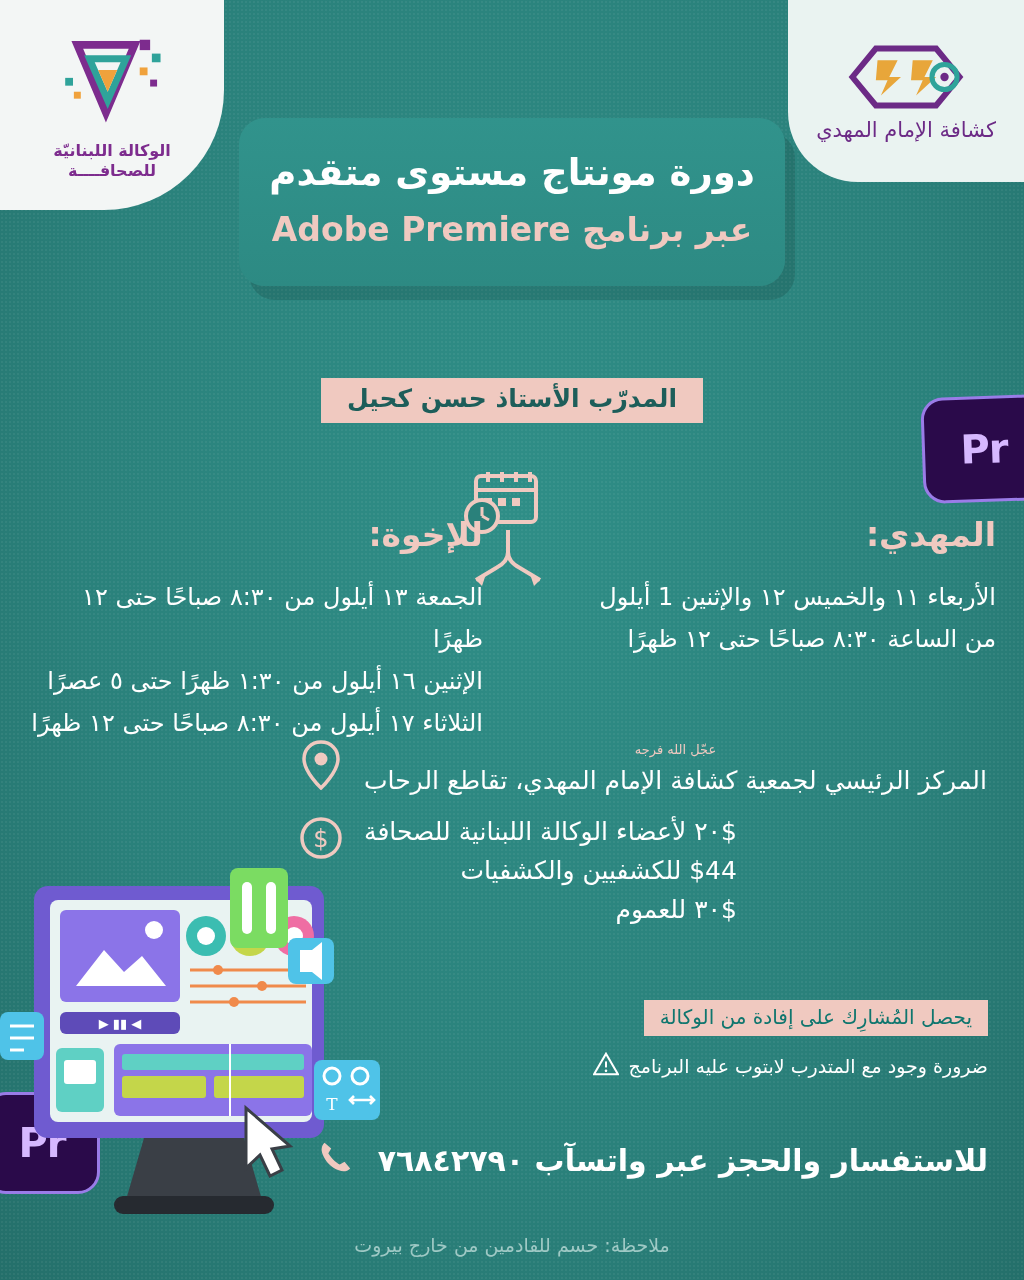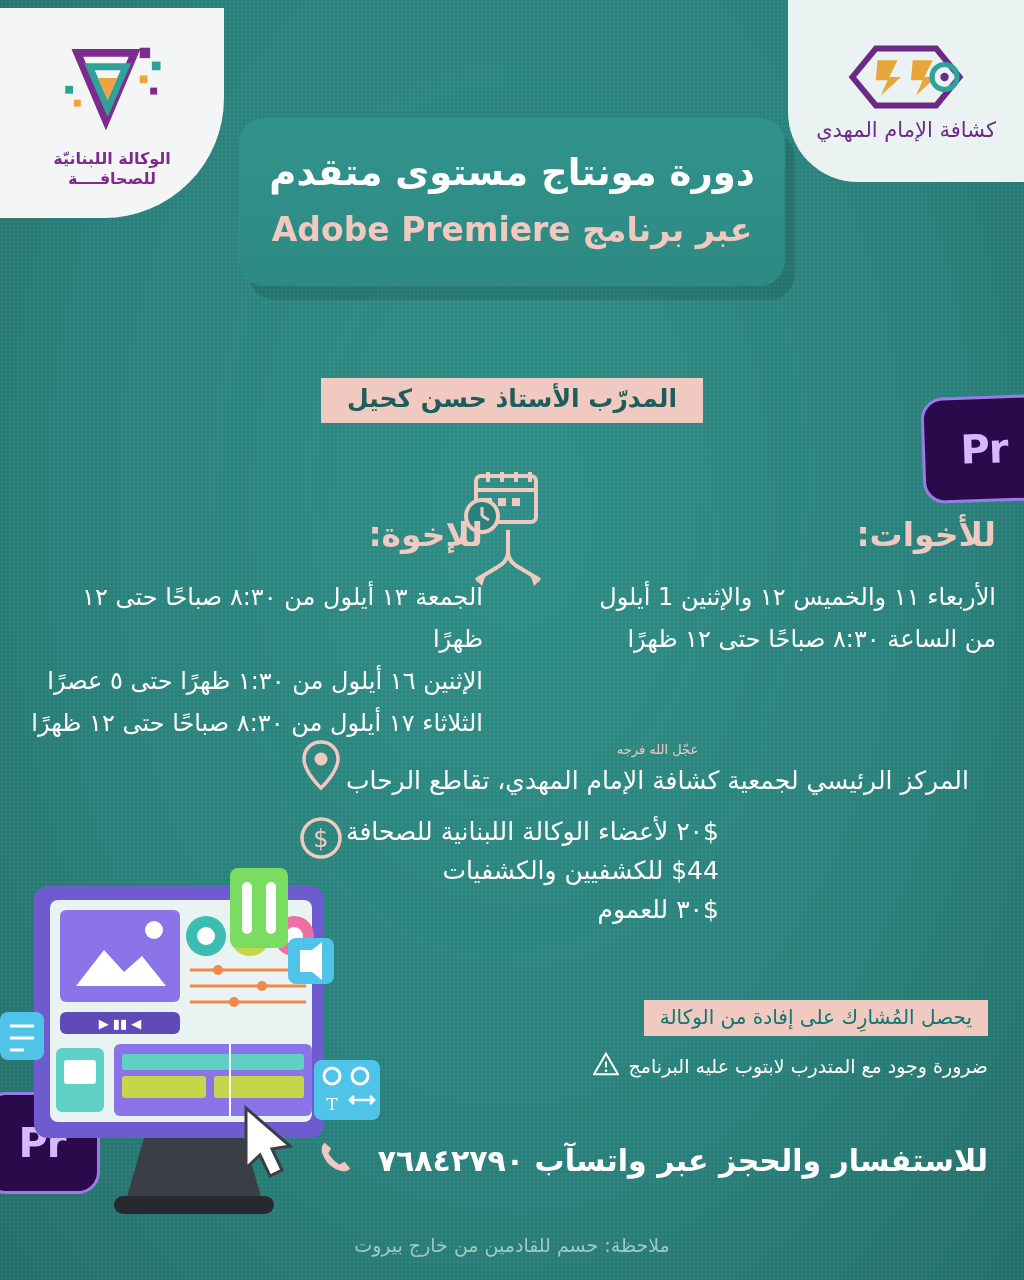--- a/index.html
+++ b/index.html
@@ -13,21 +13,21 @@
     height: 1280px;
     overflow: hidden;
     background: radial-gradient(ellipse at 50% 40%, #2f8e87 0%, #2a817b 60%, #246f6a 100%);
     font-family: "DejaVu Sans", sans-serif;
     color: #ffffff;
   }
 
   
   .logo-left {
     position: absolute;
-    top: 8px; left: 0;
+    top: 0; left: 0;
     width: 224px; height: 210px;
     background: #f3f6f5;
     border-bottom-right-radius: 120px;
     border-bottom-left-radius: 0;
     display: flex;
     flex-direction: column;
     align-items: center;
     justify-content: center;
     gap: 16px;
   }
@@ -146,20 +146,21 @@
     top: 740px;
     right: 28px;
     width: 700px;
     text-align: right;
   }
   .row {
     display: flex;
     flex-direction: row-reverse;
     align-items: flex-start;
     justify-content: flex-start;
+    gap: 18px;
     margin-bottom: 14px;
   }
   .row .ic {
     flex: 0 0 auto;
     width: 50px;
     height: 50px;
     display: flex;
     align-items: center;
     justify-content: center;
   }
@@ -308,21 +309,21 @@
     <line x1="30" y1="46" x2="30" y2="37" stroke="#f0c9c0" stroke-width="3"></line>
     <line x1="30" y1="46" x2="37" y2="50" stroke="#f0c9c0" stroke-width="3"></line>
     <path d="M56 60 L56 82 Q56 92 44 98 L24 110" fill="none" stroke="#f0c9c0" stroke-width="4"></path>
     <path d="M56 60 L56 82 Q56 92 68 98 L88 110" fill="none" stroke="#f0c9c0" stroke-width="4"></path>
     <path d="M24 110 L34 104 L30 116 Z" fill="#f0c9c0"></path>
     <path d="M88 110 L78 104 L82 116 Z" fill="#f0c9c0"></path>
   </svg>
 
   <div class="sched">
     <div class="sched-col sisters">
-      <div class="sched-head">للأخوات:</div>
+      <div class="sched-head">المهدي:</div>
       <div class="sched-line">الأربعاء ١١ والخميس ١٢ والإثنين 1 أيلول</div>
       <div class="sched-line">من الساعة ٨:٣٠ صباحًا حتى ١٢ ظهرًا</div>
     </div>
     <div class="sched-col brothers">
       <div class="sched-head">للإخوة:</div>
       <div class="sched-line">الجمعة ١٣ أيلول من ٨:٣٠ صباحًا حتى ١٢ ظهرًا</div>
       <div class="sched-line">الإثنين ١٦ أيلول من ١:٣٠ ظهرًا حتى ٥ عصرًا</div>
       <div class="sched-line">الثلاثاء ١٧ أيلول من ٨:٣٠ صباحًا حتى ١٢ ظهرًا</div>
     </div>
   </div>

